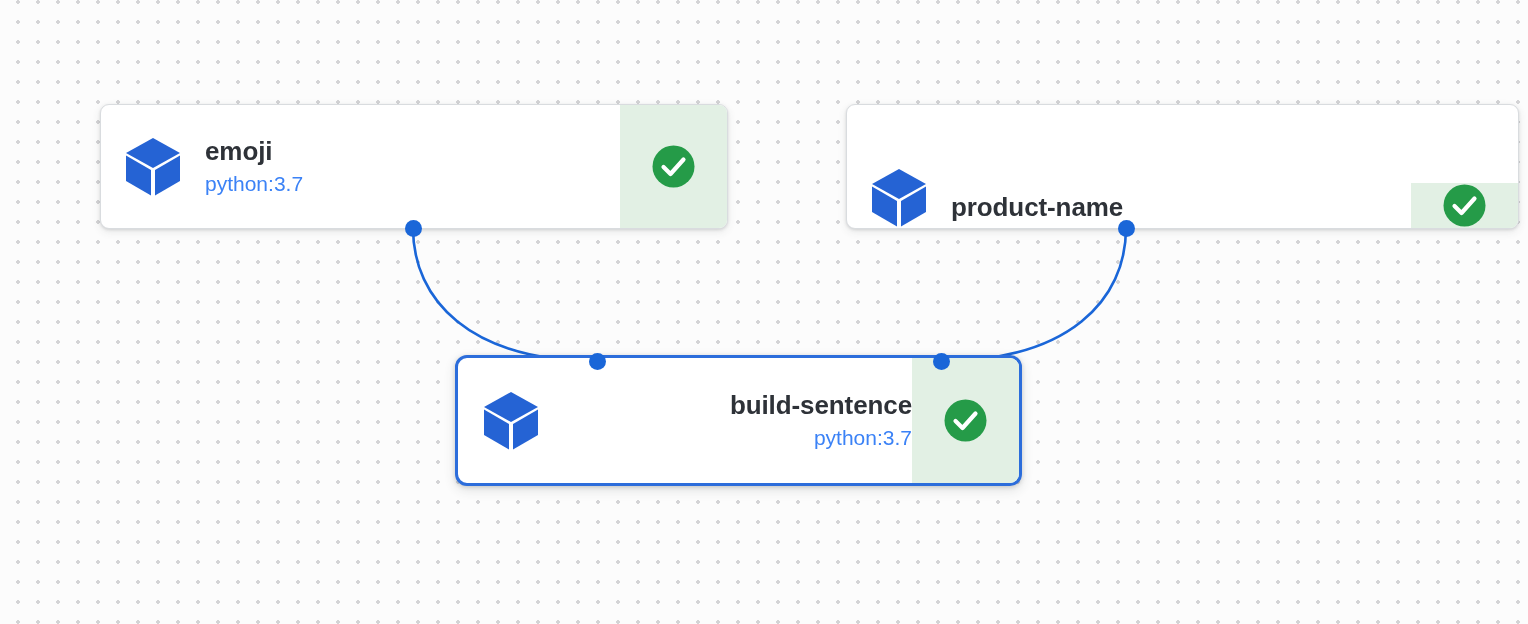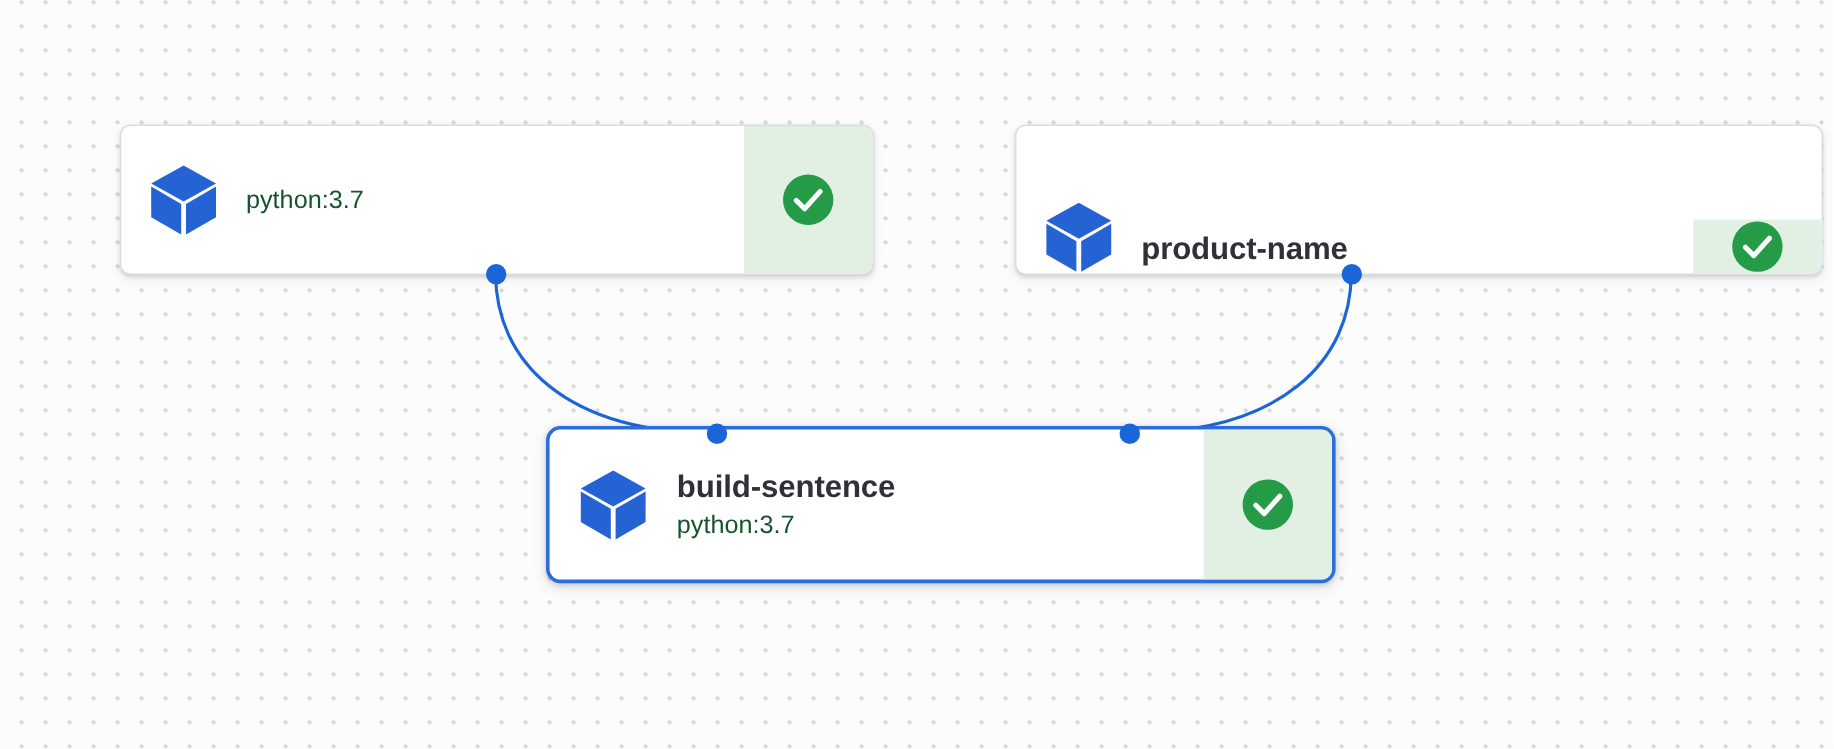--- a/index.html
+++ b/index.html
@@ -68,35 +68,35 @@
     flex-direction: column;
     justify-content: center;
   }
   .node-title {
     font-weight: bold;
     color: #2e3238;
     letter-spacing: -0.1px;
     line-height: 1.08;
   }
   .node-sub {
-    color: #14532d;
+    color: #3b82f6;
     line-height: 1.1;
   }
   .status-panel {
     flex: 0 0 auto;
     display: flex;
     align-items: center;
     justify-content: center;
     background: #e2f0e4;
   }
 
   
   .node.n-emoji        { left: 100px; top: 104px;  width: 628px;  height: 125px; }
   .node.n-product      { left: 846px; top: 104px;  width: 673px;  height: 125px; align-items: flex-end; }
-  .node.n-build        { left: 455px; top: 355px;  width: 658px;  height: 131px; }
+  .node.n-build        { left: 455px; top: 355px;  width: 567px;  height: 131px; text-align: right; }
 
   .n-emoji   .node-icon,
   .n-product .node-icon { width: 104px; }
   .n-build   .node-icon { width: 106px; }
 
   .n-emoji   .status-panel { width: 107px; }
   .n-product .status-panel { width: 107px; }
   .n-build   .status-panel { width: 107px; }
 
   .n-emoji   .node-title,
@@ -133,20 +133,21 @@
 
   <div class="node plain n-emoji">
     <div class="node-icon">
       <svg class="cube-icon" width="56" height="60" viewBox="0 0 56 60">
         <polygon points="28,1 55,16 28,31 1,16" fill="#2563d4"></polygon>
         <polygon points="1,18.5 26,33 26,58.5 1,44" fill="#2563d4"></polygon>
         <polygon points="30,33 55,18.5 55,44 30,58.5" fill="#2563d4"></polygon>
       </svg>
     </div>
     <div class="node-body">
+      <div class="node-title">emoji</div>
       <div class="node-sub">python:3.7</div>
     </div>
     <div class="status-panel">
       <svg class="check-icon" width="45" height="45" viewBox="0 0 45 45">
         <circle cx="22.5" cy="22.5" r="21" fill="#259b48"></circle>
         <path d="M 12.5 23 L 19.5 30 L 32.5 15.5" fill="none" stroke="#ffffff" stroke-width="4.2" stroke-linecap="round" stroke-linejoin="round"></path>
       </svg>
     </div>
   </div>
 

